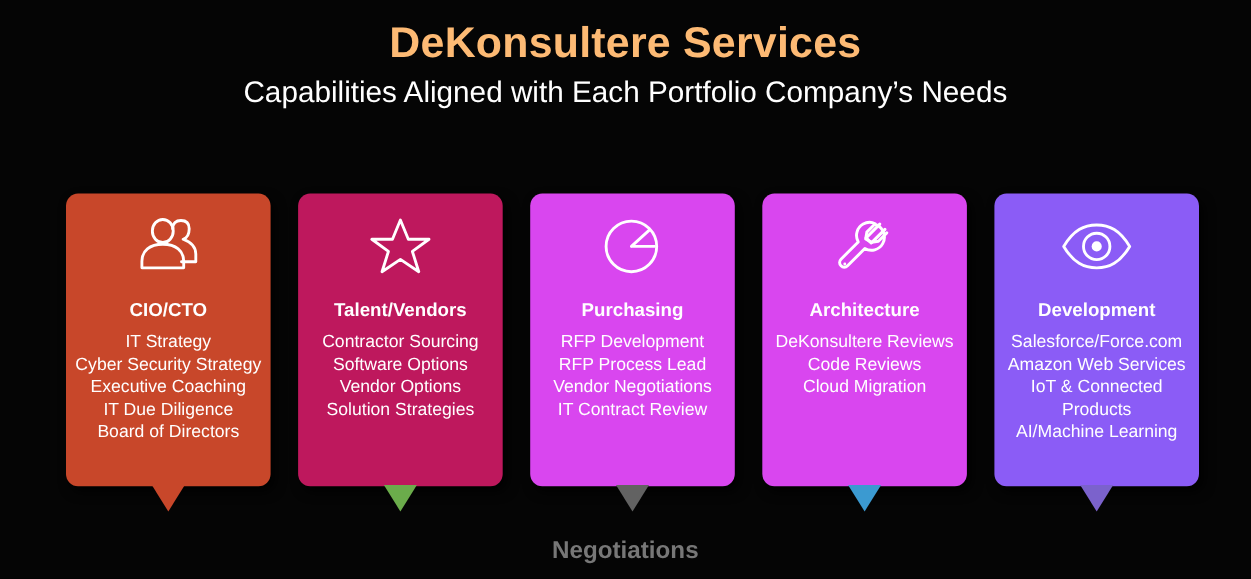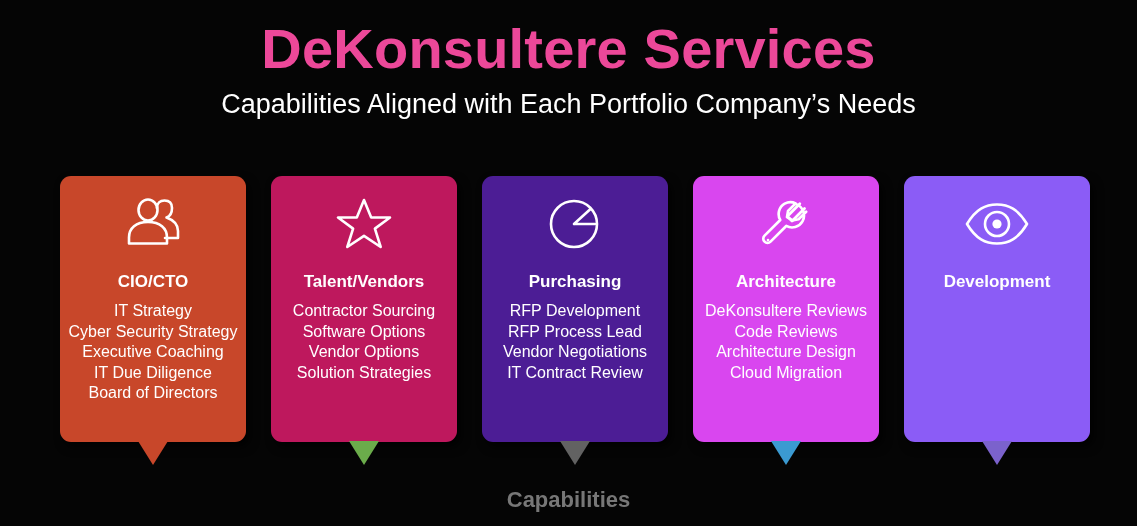--- a/index.html
+++ b/index.html
@@ -8,22 +8,22 @@
     font-family:"Liberation Sans","DejaVu Sans",sans-serif;
     background:#050505;
     position:relative;
   }
   #stage{position:absolute;inset:0;}
 
   
   .header{position:absolute;left:0;right:0;top:0;text-align:center;}
   .title{
     margin:0;padding-top:17px;
-    font-size:56px;font-weight:bold;letter-spacing:.2px;
-    color:#ec4899;line-height:1.16;
+    font-size:39px;font-weight:bold;letter-spacing:.2px;
+    color:#fdba74;line-height:1.16;
   }
   .subtitle{
     margin:0;padding-top:6px;
     font-size:27px;font-weight:normal;color:#ffffff;line-height:1.2;
   }
 
   
   .cards{
     position:absolute;top:176px;left:60px;width:1030px;height:296px;
     display:flex;justify-content:space-between;align-items:flex-end;
@@ -60,21 +60,21 @@
     text-align:center;
   }
   .items li{
     font-size:16px;color:#ffffff;line-height:1.28;
     padding:0 2px;
   }
 
   
   .c0 .card,.c0 .tail-f{background:#c8472a;}
   .c1 .card,.c1 .tail-f{background:#be185d;}
-  .c2 .card,.c2 .tail-f{background:#4c1d95;}
+  .c2 .card,.c2 .tail-f{background:#d946ef;}
   .c3 .card,.c3 .tail-f{background:#d946ef;}
   .c4 .card,.c4 .tail-f{background:#8b5cf6;}
   .c0 .tail{border-top:24px solid #c8472a;}
   .c1 .tail{border-top:24px solid #6bac4b;}
   .c2 .tail{border-top:24px solid #626262;}
   .c3 .tail{border-top:24px solid #3b9ad1;}
   .c4 .tail{border-top:24px solid #7b62cc;}
 
   
   .footer{
@@ -163,40 +163,45 @@
                      L13.2 43.8 C11.4 45.6 8.6 45.6 6.9 43.8 C5.1 42.1 5.1 39.3 6.9 37.5
                      L23.4 21 C20 15.1 22 7.3 28.1 3.9 C31.8 1.8 36.1 1.8 39.6 3.6
                      L31.6 11.6 L30.5 18.1 L36.2 21.4 L42.7 20.3 L50.7 12.3" transform="translate(-1,3) scale(0.95)"></path>
             <circle cx="9" cy="43" r="1.3" fill="#ffffff" stroke="none"></circle>
           </svg>
         </div>
         <p class="card-title">Architecture</p>
         <ul class="items">
           <li>DeKonsultere Reviews</li>
           <li>Code Reviews</li>
-          <li>Architecture Design</li>
           <li>Cloud Migration</li>
         </ul>
       </div>
       <div class="tail"></div>
     </div>
 
     <div class="card-wrap c4">
       <div class="card">
         <div class="icon-box">
           <svg width="66" height="44" viewBox="0 0 66 44" fill="none" stroke="#ffffff" stroke-width="2.6" stroke-linecap="round" stroke-linejoin="round">
             <path d="M3 22 C12 7 21.5 2.5 33 2.5 C44.5 2.5 54 7 63 22 C54 37 44.5 41.5 33 41.5 C21.5 41.5 12 37 3 22 Z"></path>
             <circle cx="33" cy="22" r="12"></circle>
             <circle cx="33" cy="22" r="4.6" fill="#ffffff" stroke="none"></circle>
           </svg>
         </div>
         <p class="card-title">Development</p>
+        <ul class="items">
+          <li>Salesforce/Force.com</li>
+          <li>Amazon Web Services</li>
+          <li>IoT &amp; Connected Products</li>
+          <li>AI/Machine Learning</li>
+        </ul>
       </div>
       <div class="tail"></div>
     </div>
 
   </div>
 
   <div class="footer">
-    <span class="footer-label">Capabilities</span>
+    <span class="footer-label">Negotiations</span>
   </div>
 
 </div>
 
 </body></html>

